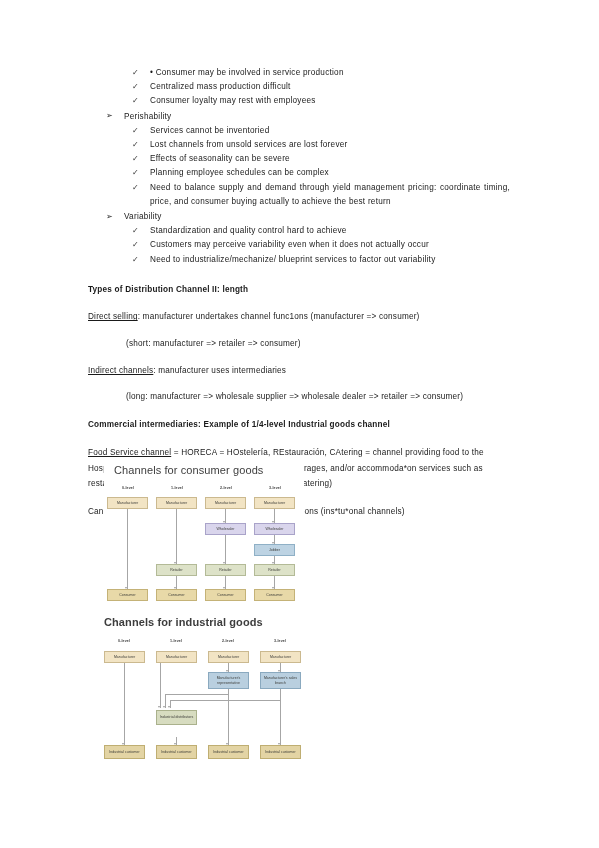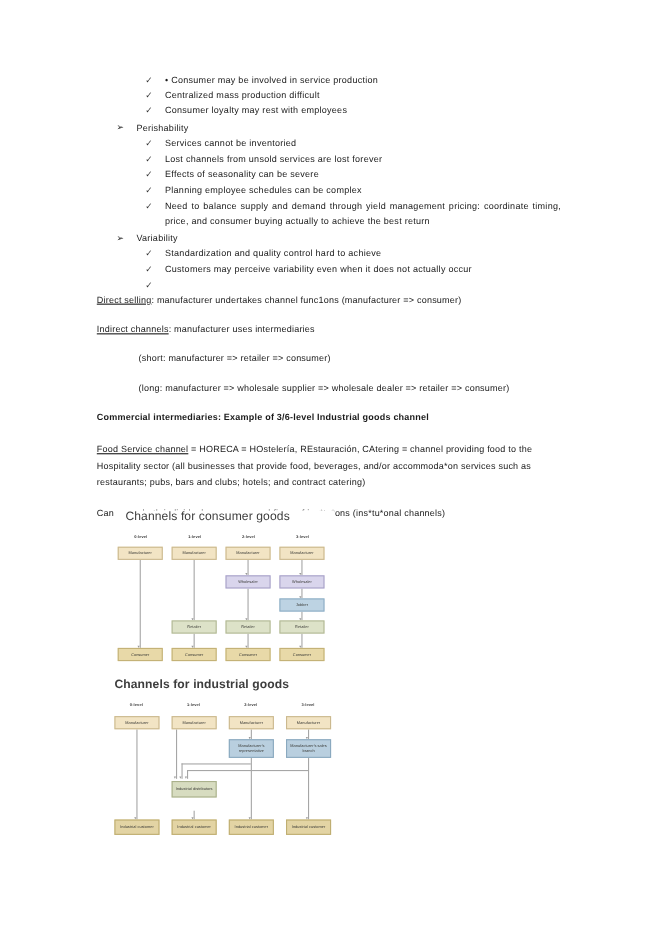--- a/index.html
+++ b/index.html
@@ -191,35 +191,37 @@
     <div class="li-check">
       <span class="mk">✓</span>
       <span>Standardization and quality control hard to achieve</span>
     </div>
     <div class="li-check">
       <span class="mk">✓</span>
       <span>Customers may perceive variability even when it does not actually occur</span>
     </div>
     <div class="li-check">
       <span class="mk">✓</span>
-    </div>
-
+      <span>Need to industrialize/mechanize/ blueprint services to factor out variability</span>
+    </div>
+
+    <div class="p bold sp-head">Types of Distribution Channel II: length</div>
 
     <div class="p sp-para">
       <span class="u">Direct selling</span><span>: manufacturer undertakes channel func1ons (manufacturer =&gt; consumer)</span>
     </div>
 
+    <div class="p indent sp-sub">(short: manufacturer =&gt; retailer =&gt; consumer)</div>
+
     <div class="p sp-para">
       <span class="u">Indirect channels</span><span>: manufacturer uses intermediaries</span>
     </div>
-
-    <div class="p indent sp-sub">(short: manufacturer =&gt; retailer =&gt; consumer)</div>
     <div class="p indent sp-sub">(long: manufacturer =&gt; wholesale supplier =&gt; wholesale dealer =&gt; retailer =&gt; consumer)</div>
 
-    <div class="p bold sp-para">Commercial intermediaries: Example of 3/6-level Industrial goods channel</div>
+    <div class="p bold sp-para">Commercial intermediaries: Example of 1/4-level Industrial goods channel</div>
 
     <div class="p body sp-para">
       <span class="u">Food Service channel</span><span> = HORECA = HOstelería, REstauración, CAtering = channel providing food to the Hospitality sector (all businesses that provide food, beverages, and/or accommoda*on services such as restaurants; pubs, bars and clubs; hotels; and contract catering)</span>
     </div>
 
     <div class="p sp-para">Can serve both individual consumers and firms of ins*tu*ons (ins*tu*onal channels)</div>
   </div>
 
   <div class="fig" style="left:104px; top:464px; width:200px; height:150px;">
 

